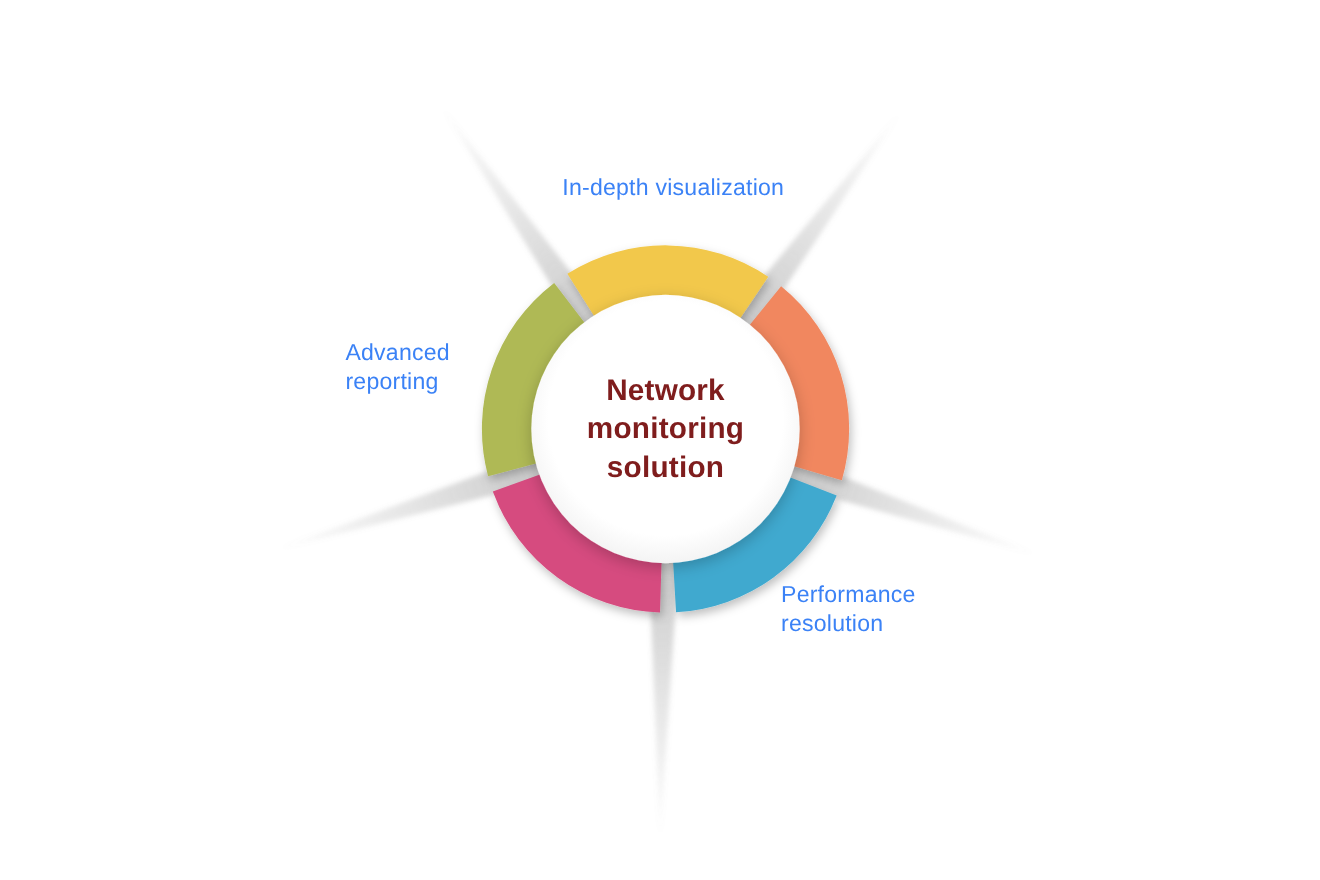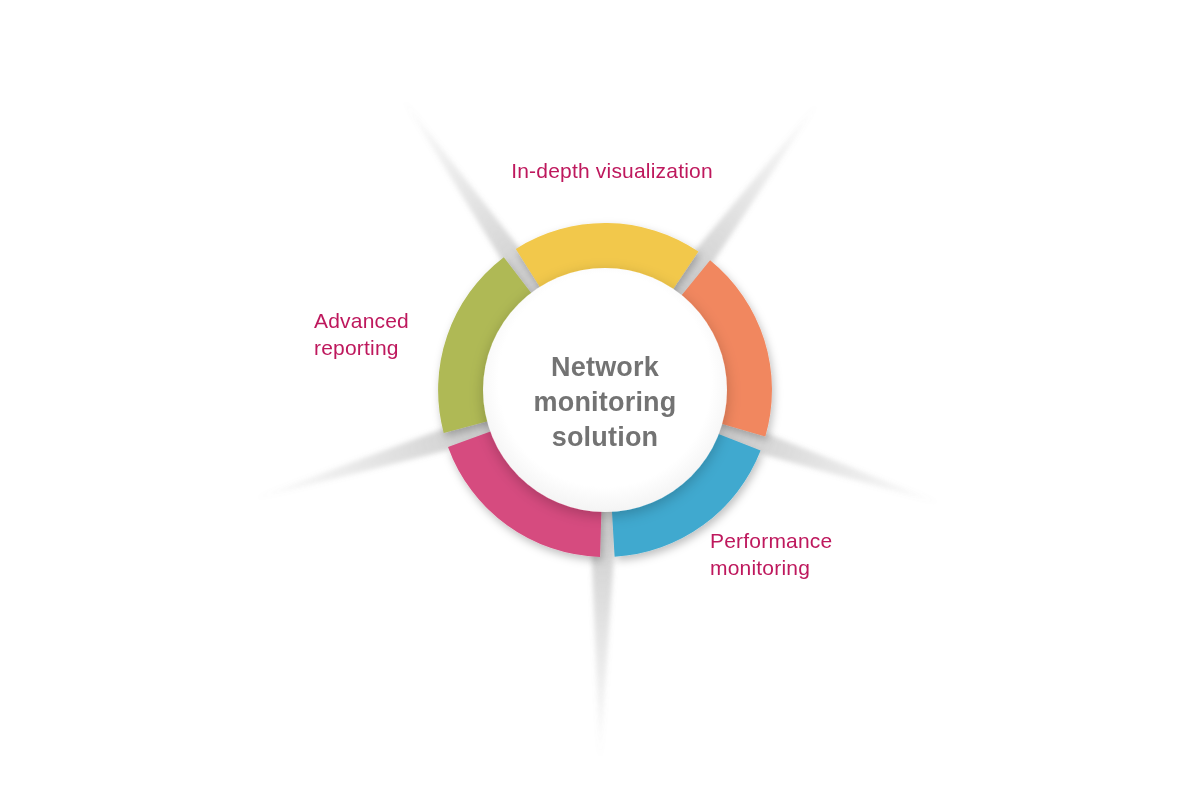--- a/index.html
+++ b/index.html
@@ -12,21 +12,21 @@
   .canvas {
     position: relative;
     width: 1200px; height: 800px;
     background: #ffffff;
   }
   .canvas svg { position: absolute; left: 0; top: 0; }
   .seg-label {
     position: absolute;
     font-size: 21px;
     line-height: 27px;
-    color: #be185d;
+    color: #3b82f6;
     letter-spacing: 0.2px;
   }
   .label-top {
     left: 612px; top: 157px;
     transform: translateX(-50%);
     white-space: nowrap;
     text-align: center;
   }
   .label-right {
     left: 795px; top: 314px;
@@ -50,23 +50,22 @@
   }
   .center-title {
     position: absolute;
     left: 605px; top: 390px;
     transform: translate(-50%, -50%);
     width: 172px;
     text-align: center;
     font-size: 27px;
     line-height: 35px;
     font-weight: 700;
-    color: #737373;
+    color: #7f1d1d;
     letter-spacing: 0.2px;
-    margin-top: 12px;
   }
 </style>
 </head>
 <body>
 
 <div class="canvas">
 
   <svg width="1200" height="800" viewBox="0 0 1200 800">
     <defs>
       <filter id="softBlur" x="-30%" y="-30%" width="160%" height="160%">
@@ -125,20 +124,20 @@
       <path d="M 600.0 556.9 A 167 167 0 0 1 448.0 446.9 L 503.5 426.8 A 108 108 0 0 0 601.8 498.0 Z" fill="#D64B7F"></path>
       <path d="M 443.7 432.9 A 167 167 0 0 1 503.8 257.2 L 539.6 304.1 A 108 108 0 0 0 500.7 417.8 Z" fill="#AFB954"></path>
     </g>
 
     <circle cx="605" cy="390" r="122" fill="url(#circleFill)" filter="url(#circleShadow)"></circle>
   </svg>
 
   <div class="seg-label label-top">In-depth visualization</div>
 
 
-  <div class="seg-label label-bottom-right">Performance monitoring</div>
+  <div class="seg-label label-bottom-right">Performance resolution</div>
 
 
   <div class="seg-label label-left">Advanced reporting</div>
 
   <div class="center-title">Network monitoring solution</div>
 
 </div>
 
 </body></html>

